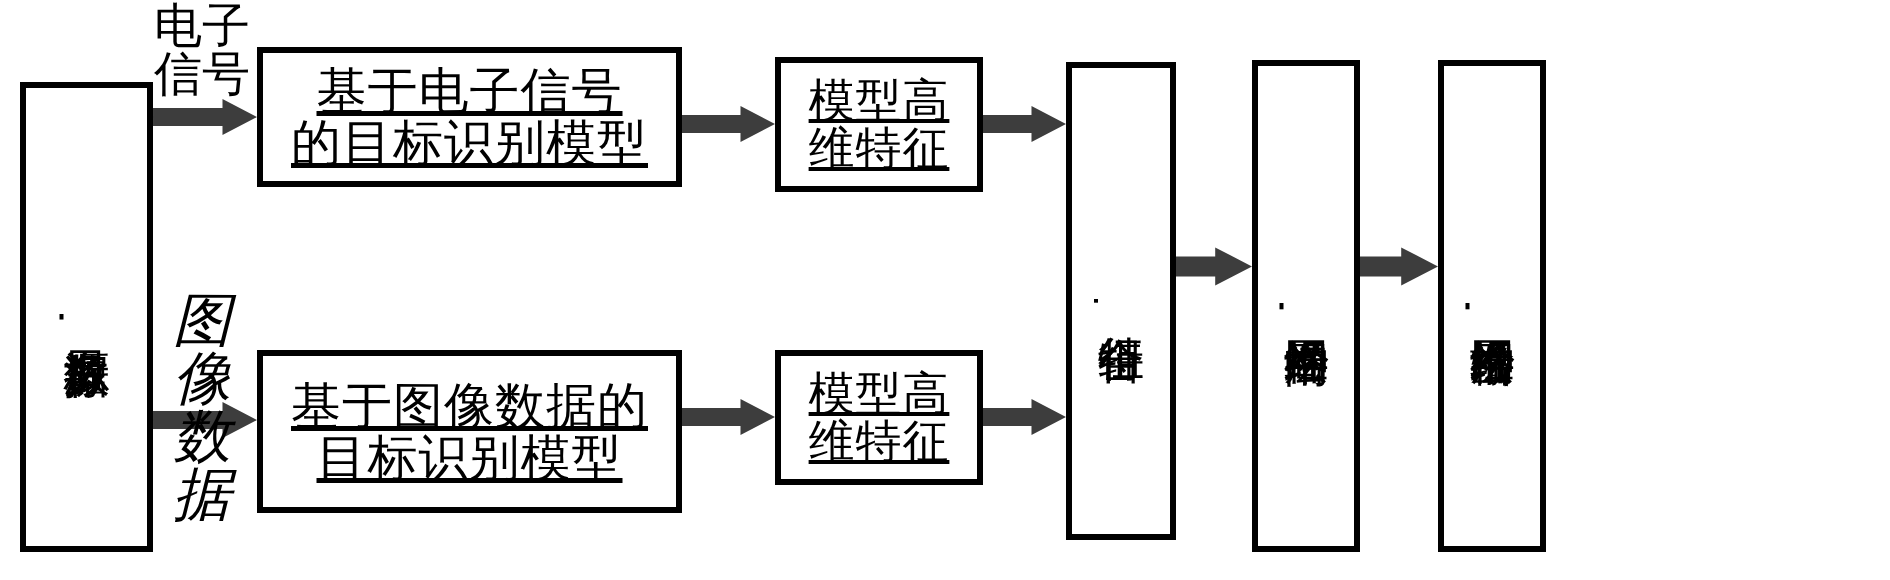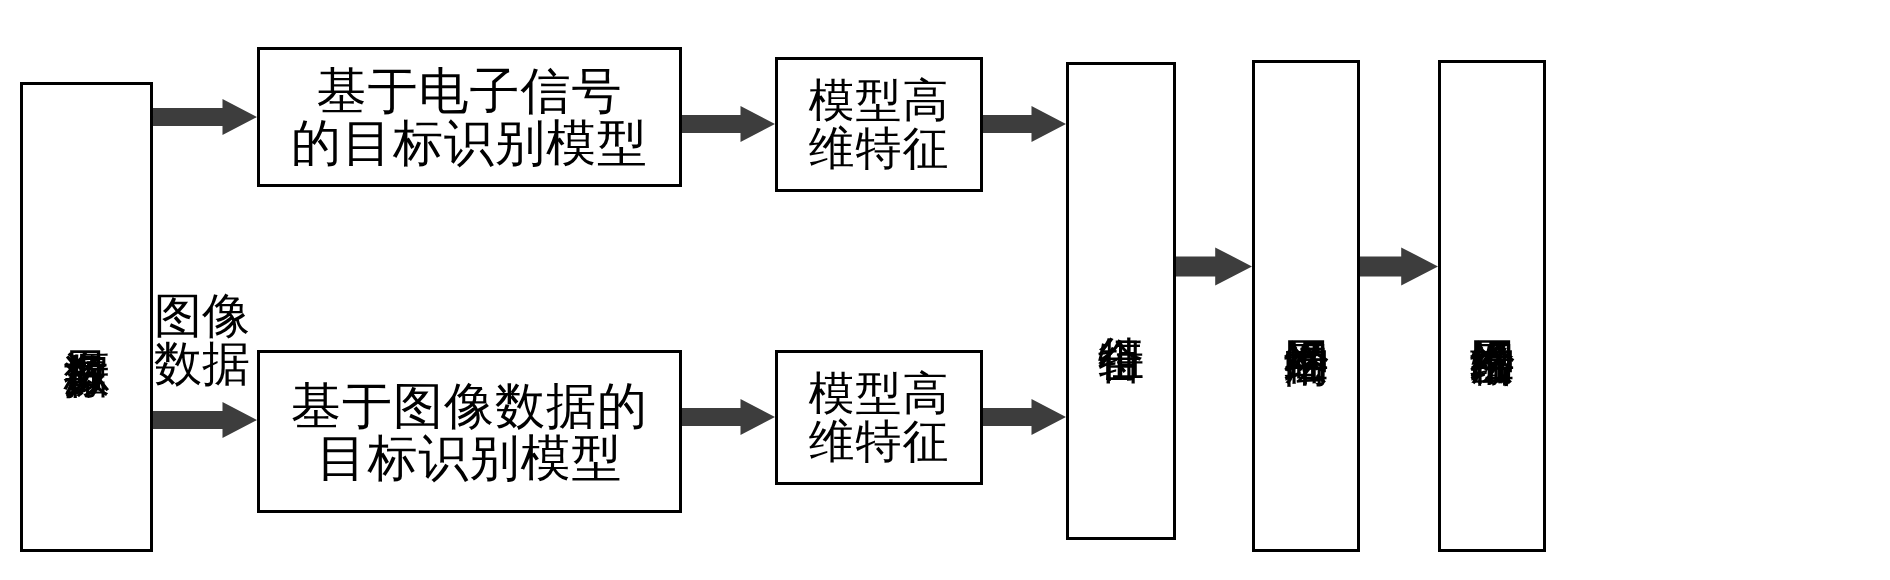--- a/index.html
+++ b/index.html
@@ -14,26 +14,27 @@
   #canvas {
     position: relative;
     width: 1890px;
     height: 580px;
     background: #ffffff;
     overflow: hidden;
   }
   .node {
     position: absolute;
     box-sizing: border-box;
-    border: 3px solid #d946ef;
+    border: 6px solid #d946ef;
     background: #ffffff;
     display: flex;
     align-items: center;
     justify-content: center;
     text-align: center;
+    text-decoration: underline;
   }
   .node-text {
     font-family: "Liberation Serif", "DejaVu Serif", serif;
     line-height: 1.04;
     letter-spacing: 0.02em;
     white-space: pre-line;
     color: #000000;
   }
   
   .vert .node-text {
@@ -93,21 +94,23 @@
     <div class="arrow" style="left: 1176px; top: 266px; height: 42.88px; margin-top: -21.44px;">
       <svg width="76" height="42.88" viewBox="0 0 76 42.88">
         <polygon points="0.0,11.4 39.2,11.4 39.2,2.4 76.0,21.4 39.2,40.4 39.2,31.4 0.0,31.4" fill="#3d3d3d"></polygon>
       </svg>
     </div>
     <div class="arrow" style="left: 1360px; top: 266px; height: 42.88px; margin-top: -21.44px;">
       <svg width="78" height="42.88" viewBox="0 0 78 42.88">
         <polygon points="0.0,11.4 41.2,11.4 41.2,2.4 78.0,21.4 41.2,40.4 41.2,31.4 0.0,31.4" fill="#3d3d3d"></polygon>
       </svg>
     </div>
-    <div class="edge-label" style="left: 148px; top: 292px; width: 108px; font-size: 48px;">图像
+    <div class="edge-label" style="left: 148px; top: 2px; width: 108px; font-size: 48px;">电子
+信号</div>
+    <div class="edge-label" style="left: 148px; top: 292px; width: 108px; font-size: 58px; font-style: italic;">图像
 数据</div>
     <div class="node vert" style="left: 20px; top: 82px; width: 133px; height: 470px; border-color: rgb(0, 0, 0);">
       <div class="node-text" style="font-size: 46px; color: rgb(0, 0, 0);">多源目标数据</div>
     </div>
     <div class="node" style="left: 257px; top: 47px; width: 425px; height: 140px; border-color: rgb(0, 0, 0);">
       <div class="node-text" style="font-size: 50px; color: rgb(0, 0, 0);">基于电子信号
 的目标识别模型</div>
     </div>
     <div class="node" style="left: 257px; top: 350px; width: 425px; height: 163px; border-color: rgb(0, 0, 0);">
       <div class="node-text" style="font-size: 50px; color: rgb(0, 0, 0);">基于图像数据的

